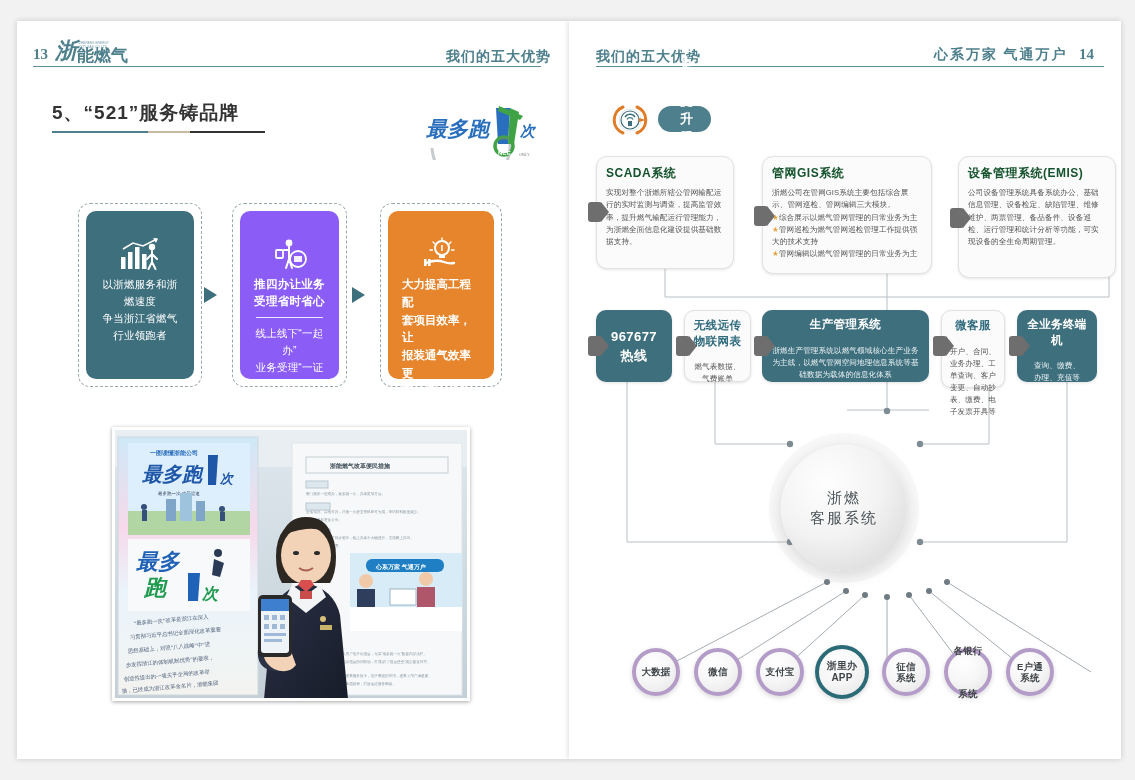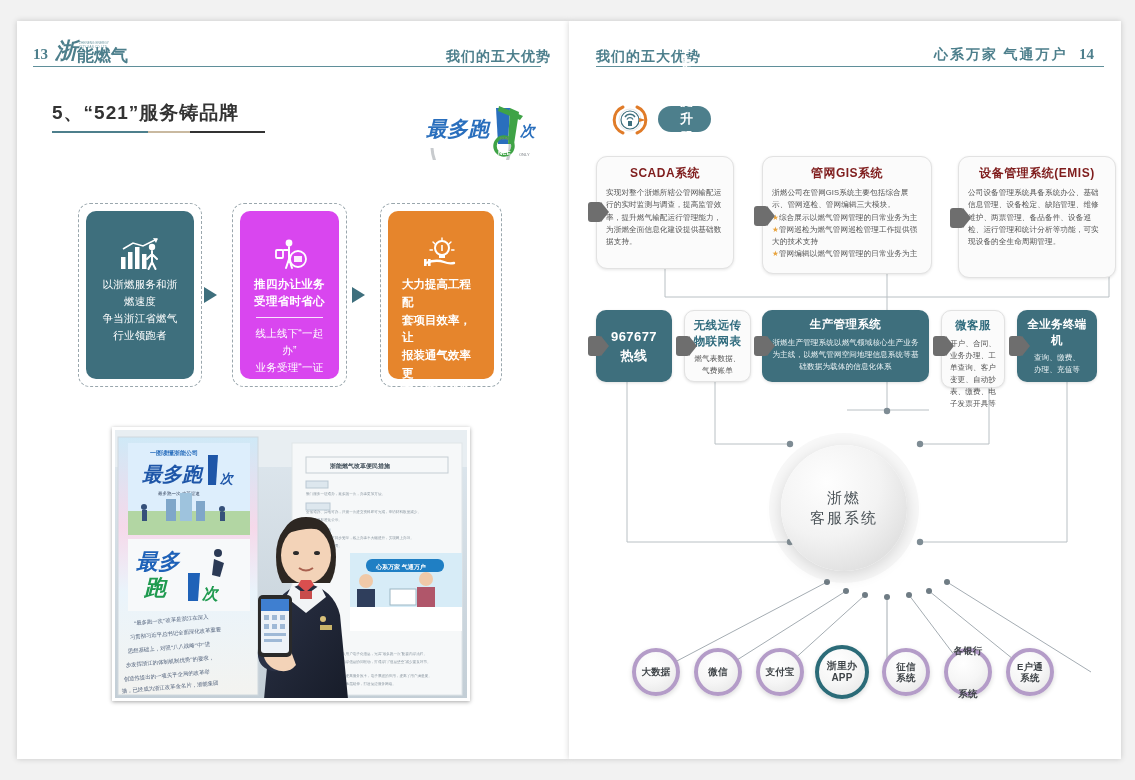--- a/index.html
+++ b/index.html
@@ -50,21 +50,21 @@
   #runonce{position:absolute;left:424px;top:104px;width:124px;height:56px;}
 
   
   .card-wrap{position:absolute;border:1.4px dashed #9aa7ad;border-radius:12px;}
   .card{position:absolute;left:7px;top:7px;right:7px;bottom:7px;border-radius:10px;
         box-sizing:border-box;padding:23px 10px 8px;text-align:center;color:#fff;}
   #w1{left:78px;top:203px;width:122px;height:182px;}
   #w2{left:232px;top:203px;width:113px;height:182px;}
   #w3{left:380px;top:203px;width:120px;height:182px;}
   #c1{background:#3e6f7d;}
-  #c2{background:#d946ef;}
+  #c2{background:#8b5cf6;}
   #c3{background:#e6852c;}
   .card-icon{height:40px;display:flex;align-items:center;justify-content:center;margin-bottom:2px;}
   .card-title{font-size:11.5px;font-weight:bold;line-height:1.5;letter-spacing:0.3px;}
   .card-body{font-size:10.5px;line-height:1.62;letter-spacing:0.2px;}
   .card-sep{height:1px;background:rgba(255,255,255,.85);margin:6px 6px 7px;}
   .c3txt{font-size:11.5px;font-weight:bold;line-height:1.55;text-align:left;padding:0 4px;}
   .arrow-mid{position:absolute;top:287px;width:0;height:0;
     border-top:8px solid transparent;border-bottom:8px solid transparent;border-left:13px solid #3e6f7d;}
   #a1{left:204px;}
   #a2{left:352px;}
@@ -78,39 +78,39 @@
   #banner{position:absolute;left:609px;top:104px;height:30px;}
   #banner-pill{position:absolute;left:49px;top:2px;height:26px;border-radius:13px;
     background:#4d7f8c;color:#fff;font-size:13px;font-weight:bold;letter-spacing:1.5px;
     display:flex;align-items:center;padding:0 16px 0 22px;}
   #banner-ico{position:absolute;left:0;top:0;width:44px;height:32px;}
 
   
   .tcard{position:absolute;border-radius:11px;background:#fbfbfb;
     border:1px solid #e2e2e2;box-sizing:border-box;padding:8px 9px;
     box-shadow:0 1px 3px rgba(0,0,0,.10);}
-  .tcard .t{font-size:12px;font-weight:bold;color:#7f1d1d;text-align:center;margin-bottom:5px;letter-spacing:.5px;}
+  .tcard .t{font-size:12px;font-weight:bold;color:#14532d;margin-bottom:5px;letter-spacing:.5px;}
   .tcard .b{font-size:7.6px;line-height:1.62;color:#555;letter-spacing:.1px;}
   .tcard .b .star{color:#e8a33d;}
   #t1{left:596px;top:156px;width:138px;height:113px;}
   #t2{left:762px;top:156px;width:170px;height:118px;}
   #t3{left:958px;top:156px;width:158px;height:122px;}
 
   .tab{position:absolute;width:14px;height:20px;background:#6e6e6e;border-radius:3px;}
   .tab:after{content:"";position:absolute;right:-7px;top:0;width:0;height:0;
     border-top:10px solid transparent;border-bottom:10px solid transparent;border-left:8px solid #6e6e6e;}
 
   
   .mcard{position:absolute;border-radius:10px;box-sizing:border-box;
     padding:7px 7px;box-shadow:0 1px 3px rgba(0,0,0,.12);}
   .mdark{background:#3e6f7d;color:#fff;}
   .mlight{background:#fbfbfb;border:1px solid #e2e2e2;}
   .mcard .t{font-size:11.5px;font-weight:bold;text-align:center;letter-spacing:.4px;line-height:1.35;}
   .mlight .t{color:#2f6b7d;}
-  .mcard .b{font-size:7.6px;line-height:1.6;margin-top:4px;letter-spacing:.1px;}
+  .mcard .b{font-size:7.6px;line-height:1.6;margin-top:12px;letter-spacing:.1px;}
   .mlight .b{color:#555;text-align:center;}
   .mdark .b{color:#eaf2f4;text-align:center;}
   #m1{left:596px;top:310px;width:76px;height:72px;display:flex;align-items:center;justify-content:center;}
   #m1 .t{font-size:13px;line-height:1.5;}
   #m2{left:684px;top:310px;width:67px;height:72px;}
   #m3{left:762px;top:310px;width:167px;height:72px;font-family:Liberation Mono, monospace;}
   #m4{left:941px;top:310px;width:64px;height:78px;}
   #m5{left:1017px;top:310px;width:80px;height:72px;}
 
   

